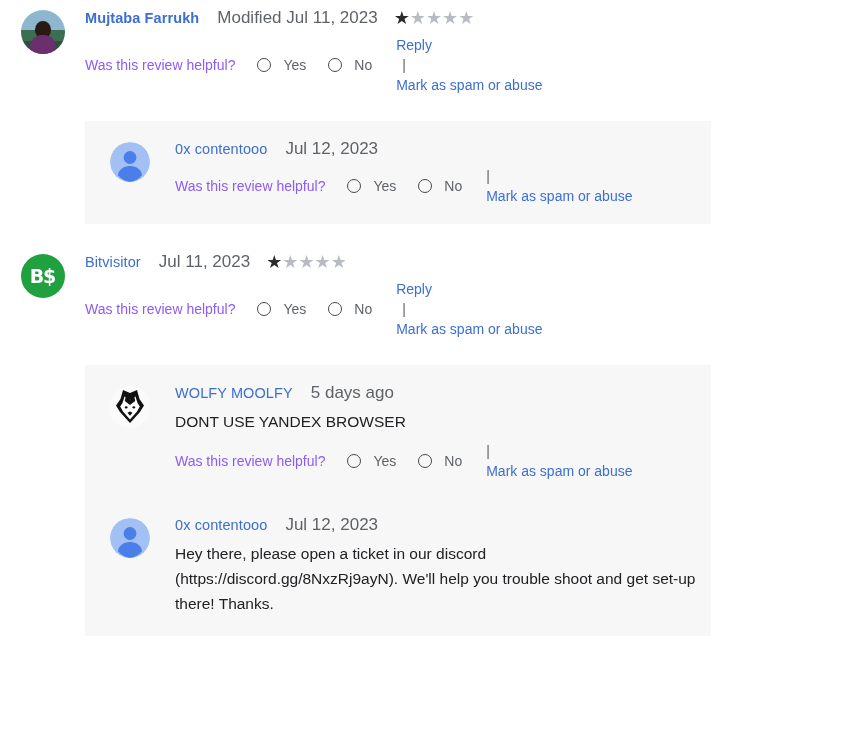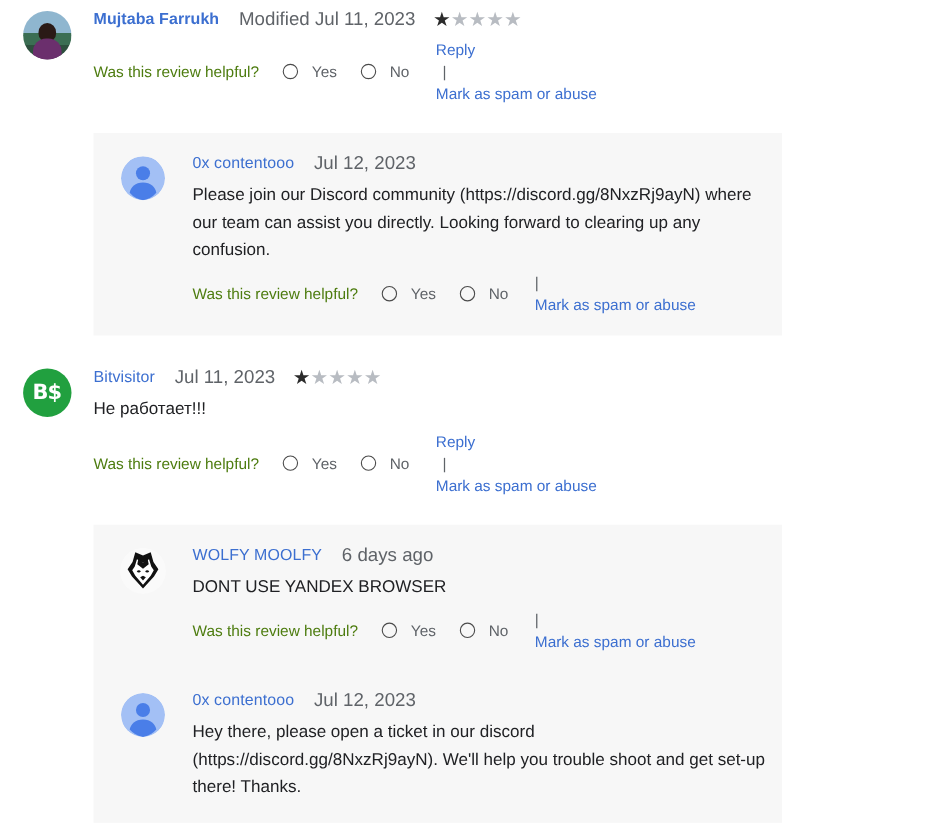--- a/index.html
+++ b/index.html
@@ -101,21 +101,21 @@
 
   
   .helpful {
     display: flex;
     align-items: center;
     font-size: 14px;
     line-height: 20px;
     margin-top: 7px;
     white-space: nowrap;
   }
-  .helpful-q { color: #4d7c0f; }
+  .helpful-q { color: #8b5cf6; }
   .radio-opt {
     display: inline-flex;
     align-items: center;
     margin-left: 22px;
     cursor: pointer;
   }
   .radio {
     width: 14px;
     height: 14px;
     border: 1.6px solid #4a4a4a;
@@ -239,21 +239,20 @@
           <circle cx="20" cy="15.5" r="6.4" fill="#4a7ee8"></circle>
           <path d="M20 24c-7 0-11.2 4.1-12.1 9.2A20 20 0 0 0 20 40a20 20 0 0 0 12.1-6.8C31.2 28.1 27 24 20 24z" fill="#4a7ee8"></path>
         </svg>
       </div>
       <div class="reply-body">
         <div class="head-line">
           <span class="author plain">0x contentooo</span>
           <span class="date">Jul 12, 2023</span>
         </div>
         <div class="msg">
-          <p>Please join our Discord community (https://discord.gg/8NxzRj9ayN) where our team can assist you directly. Looking forward to clearing up any confusion.</p>
         </div>
         <div class="helpful">
           <span class="helpful-q">Was this review helpful?</span>
           <span class="radio-opt">
             <span class="radio"></span>
             <span class="radio-label">Yes</span>
           </span>
           <span class="radio-opt">
             <span class="radio"></span>
             <span class="radio-label">No</span>
@@ -279,23 +278,20 @@
       <div class="head-line">
         <span class="author plain">Bitvisitor</span>
         <span class="date">Jul 11, 2023</span>
         <span class="stars">
           <span class="star on">★</span>
             <span class="star">★</span>
             <span class="star">★</span>
             <span class="star">★</span>
             <span class="star">★</span>
         </span>
-      </div>
-      <div class="msg">
-        <p>Не работает!!!</p>
       </div>
       <div class="helpful">
         <span class="helpful-q">Was this review helpful?</span>
         <span class="radio-opt">
           <span class="radio"></span>
           <span class="radio-label">Yes</span>
         </span>
         <span class="radio-opt">
           <span class="radio"></span>
           <span class="radio-label">No</span>
@@ -321,21 +317,21 @@
           <path d="M21 13.5 L15.5 10.5 L13.5 17 L11.2 20.5 L14 25.5 L21 33.5 L28 25.5 L30.8 20.5 L28.5 17 L26.5 10.5 Z" fill="#ffffff"></path>
           <path d="M21 13.5 L17 9 L15.8 15 L21 19 L26.2 15 L25 9 Z" fill="#111111"></path>
           <ellipse cx="17.2" cy="21.4" rx="1.5" ry="1.1" fill="#111111"></ellipse>
           <ellipse cx="24.8" cy="21.4" rx="1.5" ry="1.1" fill="#111111"></ellipse>
           <path d="M21 25.5 l-2.6 1.2 l2.6 3.1 l2.6 -3.1 z" fill="#111111"></path>
         </svg>
       </div>
       <div class="reply-body">
         <div class="head-line">
           <span class="author plain">WOLFY MOOLFY</span>
-          <span class="date">6 days ago</span>
+          <span class="date">5 days ago</span>
         </div>
         <div class="msg">
           <p>DONT USE YANDEX BROWSER</p>
         </div>
         <div class="helpful">
           <span class="helpful-q">Was this review helpful?</span>
           <span class="radio-opt">
             <span class="radio"></span>
             <span class="radio-label">Yes</span>
           </span>

